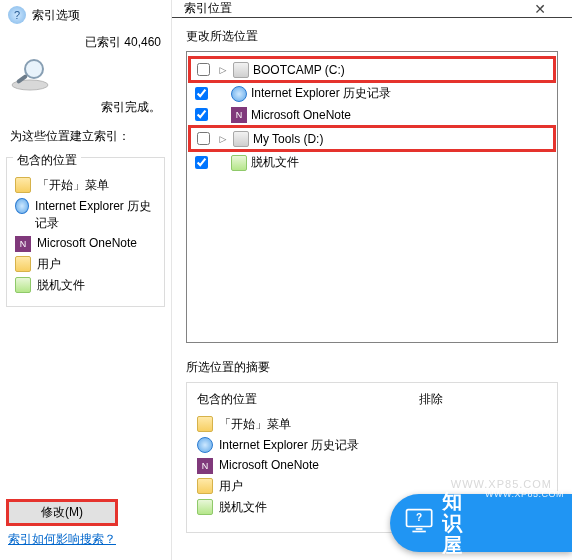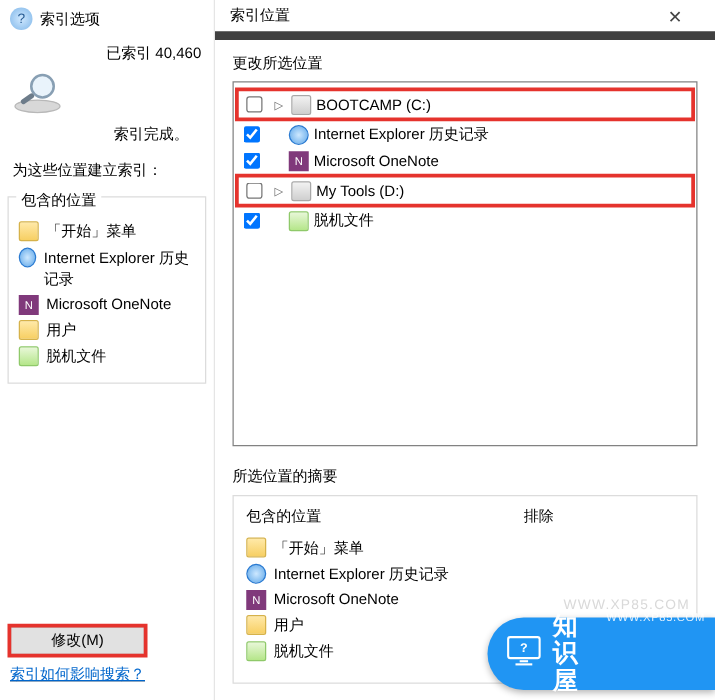--- a/index.html
+++ b/index.html
@@ -2,21 +2,21 @@
 <html><head>
 <meta charset="utf-8">
 <style>
   * { box-sizing: border-box; font-family: "Microsoft YaHei", "Segoe UI", sans-serif; }
   body { margin:0; background:#fff; width:572px; height:560px; overflow:hidden; font-size:12px; color:#000; }
 
   .left-dlg { position:absolute; left:0; top:0; width:172px; height:560px; background:#fff; border-right:1px solid #e5e5e5; }
   .titlebar { display:flex; align-items:center; height:30px; padding:0 8px; }
   .titlebar .help-icon { width:18px; height:18px; border-radius:50%; background:radial-gradient(#cfe8ff,#7fb6e8); display:flex; align-items:center; justify-content:center; color:#2a5e95; font-size:11px; margin-right:6px; }
   .status { text-align:right; padding:4px 10px 2px; }
-  .status2 { text-align:right; padding:0 20px 8px; }
+  .status2 { text-align:right; padding:0 10px 8px; }
   .mag-row { display:flex; justify-content:flex-start; padding:4px 8px 8px; }
   .mag { width:44px; height:34px; }
   .mag svg { width:44px; height:34px; }
   .label-row { padding:4px 10px 8px; }
   .group { margin:4px 6px; border:1px solid #dcdcdc; padding:8px 8px 10px; }
   .group .group-label { position:relative; top:-14px; left:-2px; background:#fff; padding:0 4px; display:inline-block; }
   .list { margin-top:-8px; }
   .li { display:flex; gap:6px; padding:2px 0; }
   .ico { width:16px; height:16px; display:inline-block; }
   .ico-folder { background:linear-gradient(#ffe9a8,#f7cf63); border:1px solid #d6b24a; border-radius:2px; }
@@ -26,21 +26,21 @@
   .ico-offline { background:linear-gradient(#e8f7d8,#b5e68a); border:1px solid #8fc96a; border-radius:2px; }
   .ico-drive { background:linear-gradient(#f2f2f2,#cfcfcf); border:1px solid #a8a8a8; border-radius:2px; }
 
   .btn-row { position:absolute; left:8px; bottom:36px; }
   .btn { width:108px; height:23px; background:#e1e1e1; border:1px solid #adadad; text-align:center; line-height:21px; cursor:pointer; }
   .btn.red-box { outline:3px solid #e5332d; outline-offset:-1px; }
   .link-row { position:absolute; left:8px; bottom:12px;text-decoration:underline; }
   .link { color:#0066cc; text-decoration:underline; cursor:pointer; }
 
   .right-dlg { position:absolute; left:172px; top:0; right:0; height:560px; background:#fff; }
-  .r-title { height:32px; display:flex; align-items:center; padding:0 12px; justify-content:space-between; border-bottom:7px solid #404040; }
+  .r-title { height:18px; display:flex; align-items:center; padding:0 12px; justify-content:space-between; border-bottom:1px solid #404040; }
   .close-x { width:40px; text-align:center; font-size:14px; color:#444; cursor:pointer; }
   .section-label { padding:10px 14px 6px; }
   .tree-box { margin:0 14px; border:1px solid #828282; height:292px; padding:4px 2px; overflow:hidden; }
   .tree-row { display:flex; align-items:center; gap:4px; padding:1px 2px; }
   .tree-row .exp { width:12px; color:#6a6a6a; font-size:9px; text-align:center; }
   .tree-row input[type=checkbox] { width:13px; height:13px; }
   .red-outline { border:3px solid #e5332d; padding:0px; margin:0 -1px; }
 
   .summary-label { padding:16px 14px 6px; }
   .summary-box { margin:0 14px; border:1px solid #dcdcdc; padding:8px 10px 14px; position:relative; }

